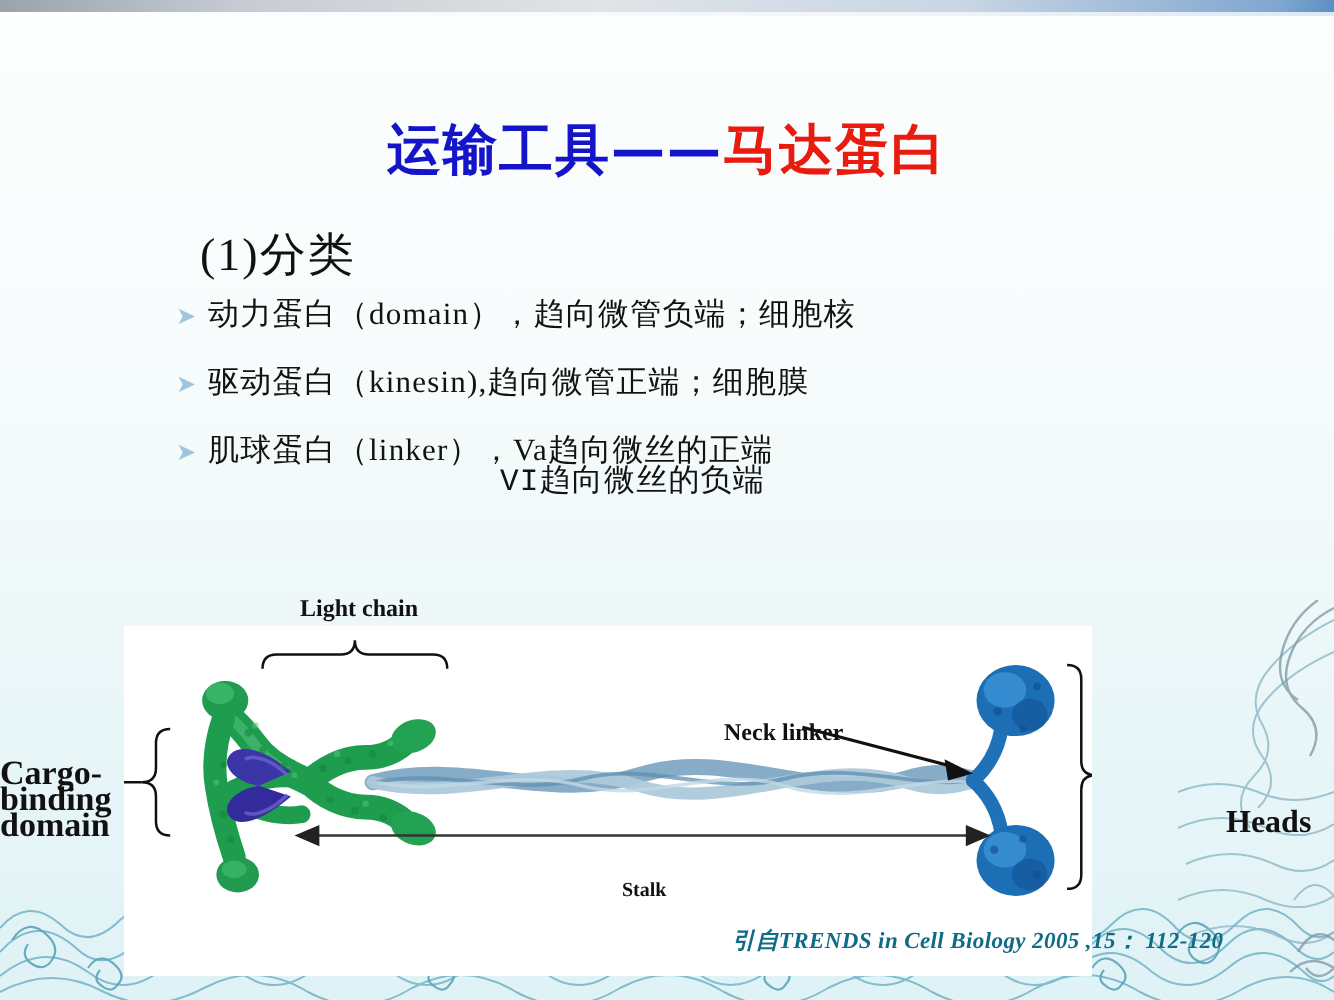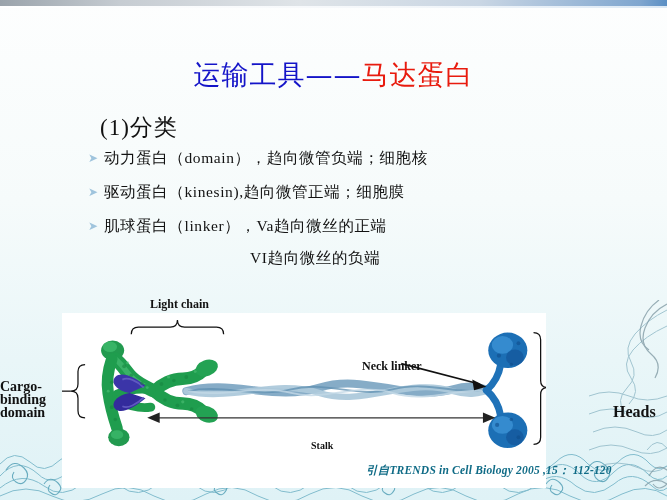--- a/index.html
+++ b/index.html
@@ -40,21 +40,21 @@
   #waves-bottom { left: 0; bottom: 0; width: 667px; height: 74px; }
   #waves-right  { right: 0; top: 300px; width: 80px; height: 200px; }
 
   
   #title {
     position: absolute;
     left: 0; top: 57px;
     width: 667px;
     text-align: center;
     font-size: 27px;
-    font-weight: normal;
+    font-weight: bold;
     letter-spacing: 1px;
     font-family: "DejaVu Sans", "Liberation Sans", sans-serif;
     white-space: nowrap;
   }
   #title .t-blue { color: #1414c8; }
   #title .t-red  { color: #e81b0e; }
 
   
   #section-head {
     position: absolute;
@@ -83,26 +83,26 @@
     color: #9fc4dd;
     font-size: 12px;
     line-height: 20px;
   }
   .bullet-text { line-height: 20px; }
   #bullet1 { top: 148px; }
   #bullet2 { top: 182px; }
   #bullet3 { top: 216px; }
   #subline {
     position: absolute;
-    left: 250px; top: 248px;
+    left: 250px; top: 230px;
     font-size: 15.5px;
     color: #121212;
     letter-spacing: 0.6px;
     white-space: nowrap;
-    font-family: Liberation Serif, serif;
+    font-family: Liberation Mono, monospace;
   }
 
   
   #figure {
     position: absolute;
     left: 62px; top: 313px;
     width: 484px; height: 175px;
     background: #ffffff;
   }
   #figure-inner { position: absolute; inset: 0; }
@@ -110,21 +110,21 @@
   .fig-label {
     position: absolute;
     font-family: "Liberation Serif", "DejaVu Serif", serif;
     font-weight: bold;
     color: #111111;
     font-size: 11.5px;
     white-space: nowrap;
     line-height: 13px;
   }
   #lbl-light-chain { left: 88px; top: -15px; font-size: 12px; }
-  #lbl-cargo { left: -62px; top: 67px; width: 58px; text-align: left; font-size: 14px; }
+  #lbl-cargo { left: -62px; top: 67px; width: 58px; text-align: left; font-size: 17px; }
   #lbl-neck { left: 300px; top: 47px; font-size: 12px; }
   #lbl-heads { left: 551px; top: 92px; font-size: 16px; }
   #lbl-stalk { left: 249px; top: 126px; font-size: 10px; text-align: center; }
 
   #citation {
     position: absolute;
     left: 366px; top: 463px;
     font-size: 11.5px;
     font-weight: bold;
     font-style: italic;

